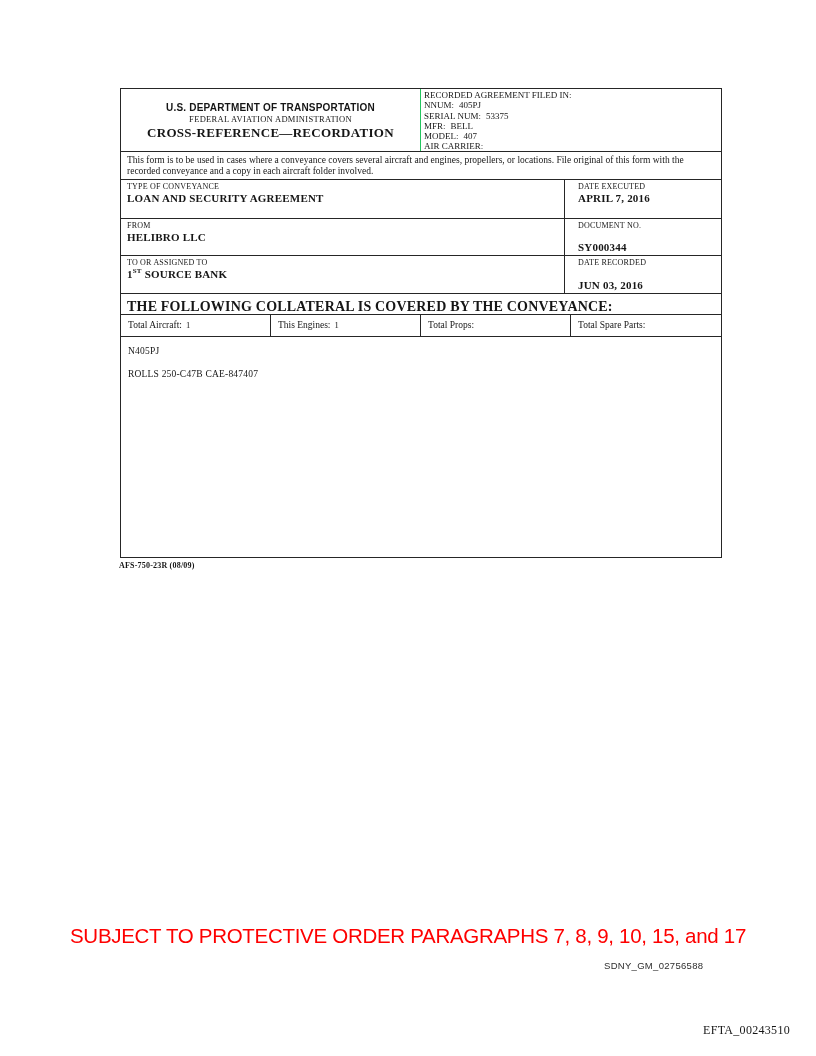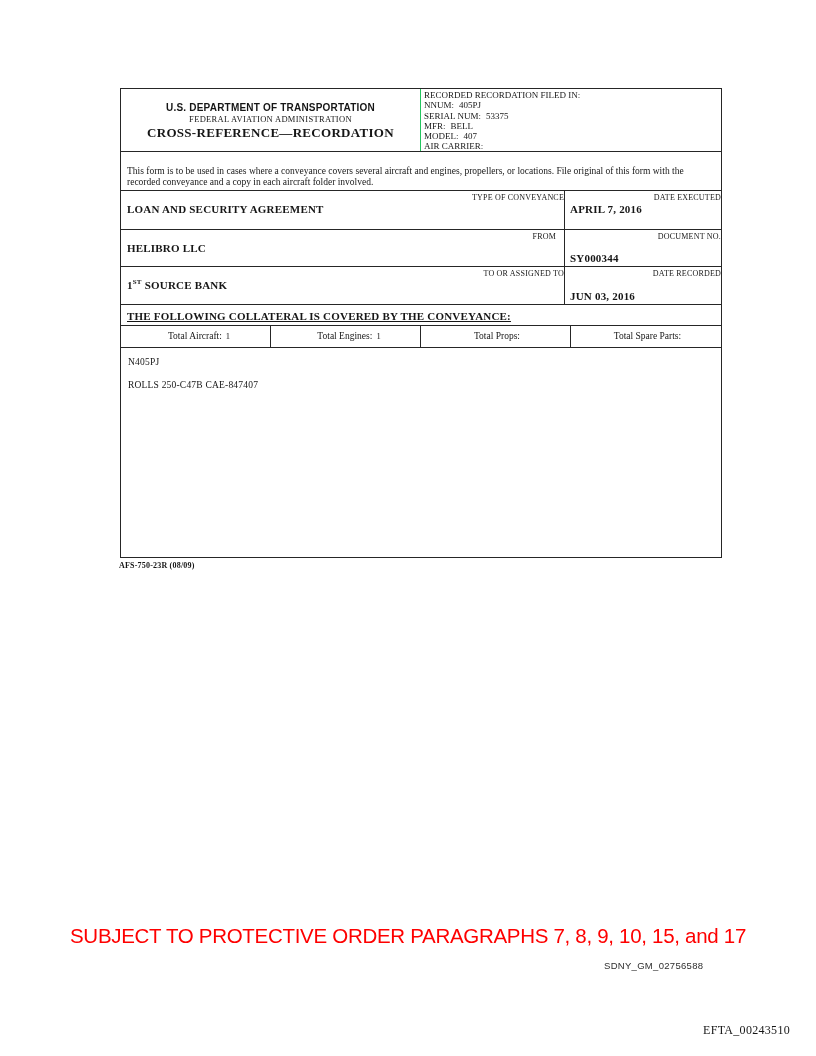--- a/index.html
+++ b/index.html
@@ -38,42 +38,42 @@
     font-weight: bold;
     font-size: 10px;
     letter-spacing: 0.2px;
   }
   .hdr-agency2 { font-size: 8.5px; margin-top: 1px; letter-spacing: 0.3px; }
   .hdr-title { font-size: 13px; font-weight: bold; letter-spacing: 0.3px; margin-top: 1px; }
   .hdr-right { flex: 1; padding: 1px 0 0 3px; font-size: 9px; line-height: 10.3px; }
   .filed-line { white-space: nowrap; }
   .filed-line .val { margin-left: 5px; }
   
-  .instr-row { height: 28px; display: block; padding: 2.5px 6px 0 6px; font-size: 9.5px; line-height: 11.5px; margin-top: 11px; }
+  .instr-row { height: 28px; display: block; padding: 2.5px 6px 0 6px; font-size: 9.5px; line-height: 11.5px; }
   
   .field-row .cell-l { flex: 1; padding: 2px 0 0 6px; }
   .field-row .cell-r {
     width: 157px;
     border-left: 1px solid #262626;
-    padding: 2px 0 0 5px;
+    padding: 2px 0 0 13px;
     display: flex;
     flex-direction: column;
   }
   .row-type { height: 39px; }
   .row-from { height: 37px; gap: 8px; }
   .row-to   { height: 38px; }
-  .f-label { font-size: 8px; letter-spacing: 0.2px; text-align: right; }
+  .f-label { font-size: 8px; letter-spacing: 0.2px; }
   .f-value { font-size: 11px; margin-top: 1px; letter-spacing: 0.2px; font-weight: bold; }
   .bottom-val { margin-top: auto; margin-bottom: 2px; }
   sup.ord { font-size: 7px; vertical-align: super; line-height: 0; }
   .sb-rest { margin-left: 3px; }
   
-  .collat-head { height: 21px; display: block; padding: 4.5px 0 0 6px; font-size: 11px; font-weight: bold; letter-spacing: 0.2px; text-decoration: underline; }
+  .collat-head { height: 21px; display: block; padding: 4.5px 0 0 6px; font-size: 14px; font-weight: bold; letter-spacing: 0.2px; }
   
-  .totals-row { height: 22px; text-align: center; }
+  .totals-row { height: 22px; }
   .tot-cell { width: 150px; border-right: 1px solid #262626; padding: 4.5px 0 0 7px; font-size: 9.5px; white-space: nowrap; }
   .tot-cell:last-child { width: auto; flex: 1; border-right: none; }
   .tot-val { font-size: 8.5px; margin-left: 4px; }
   
   .collat-body { flex: 1; display: block; border-bottom: none; padding: 9px 0 0 7px; font-size: 9.5px; letter-spacing: 0.2px; }
   .collat-item { margin-bottom: 13px; }
   
   .form-number {
     position: absolute;
     left: 119px;
@@ -118,21 +118,21 @@
 
   <div class="form-box">
 
     <div class="fb-row hdr-row">
       <div class="hdr-left">
         <div class="hdr-agency1">U.S. DEPARTMENT OF TRANSPORTATION</div>
         <div class="hdr-agency2">FEDERAL AVIATION ADMINISTRATION</div>
         <div class="hdr-title">CROSS-REFERENCE—RECORDATION</div>
       </div>
       <div class="hdr-right">
-        <div class="filed-line">RECORDED RECORDATION FILED IN:</div>
+        <div class="filed-line">RECORDED AGREEMENT FILED IN:</div>
         <div class="filed-line"><span>NNUM:</span><span class="val">405PJ</span></div>
         <div class="filed-line"><span>SERIAL NUM:</span><span class="val">53375</span></div>
         <div class="filed-line"><span>MFR:</span><span class="val">BELL</span></div>
         <div class="filed-line"><span>MODEL:</span><span class="val">407</span></div>
         <div class="filed-line"><span>AIR CARRIER:</span><span class="val"></span></div>
       </div>
     </div>
 
     <div class="fb-row instr-row">This form is to be used in cases where a conveyance covers several aircraft and engines, propellers, or locations.  File original of this form with the recorded conveyance and a copy in each aircraft folder involved.</div>
 
@@ -166,21 +166,21 @@
       <div class="cell-r">
         <div class="f-label">DATE RECORDED</div>
         <div class="f-value bottom-val">JUN 03, 2016</div>
       </div>
     </div>
 
     <div class="fb-row collat-head">THE FOLLOWING COLLATERAL IS COVERED BY THE CONVEYANCE:</div>
 
     <div class="fb-row totals-row">
       <div class="tot-cell"><span>Total Aircraft:</span><span class="tot-val">1</span></div>
-      <div class="tot-cell"><span>Total Engines:</span><span class="tot-val">1</span></div>
+      <div class="tot-cell"><span>This Engines:</span><span class="tot-val">1</span></div>
       <div class="tot-cell"><span>Total Props:</span><span class="tot-val"></span></div>
       <div class="tot-cell"><span>Total Spare Parts:</span><span class="tot-val"></span></div>
     </div>
 
     <div class="fb-row collat-body">
       <div class="collat-item">N405PJ</div>
       <div class="collat-item">ROLLS 250-C47B CAE-847407</div>
     </div>
 
   </div>

